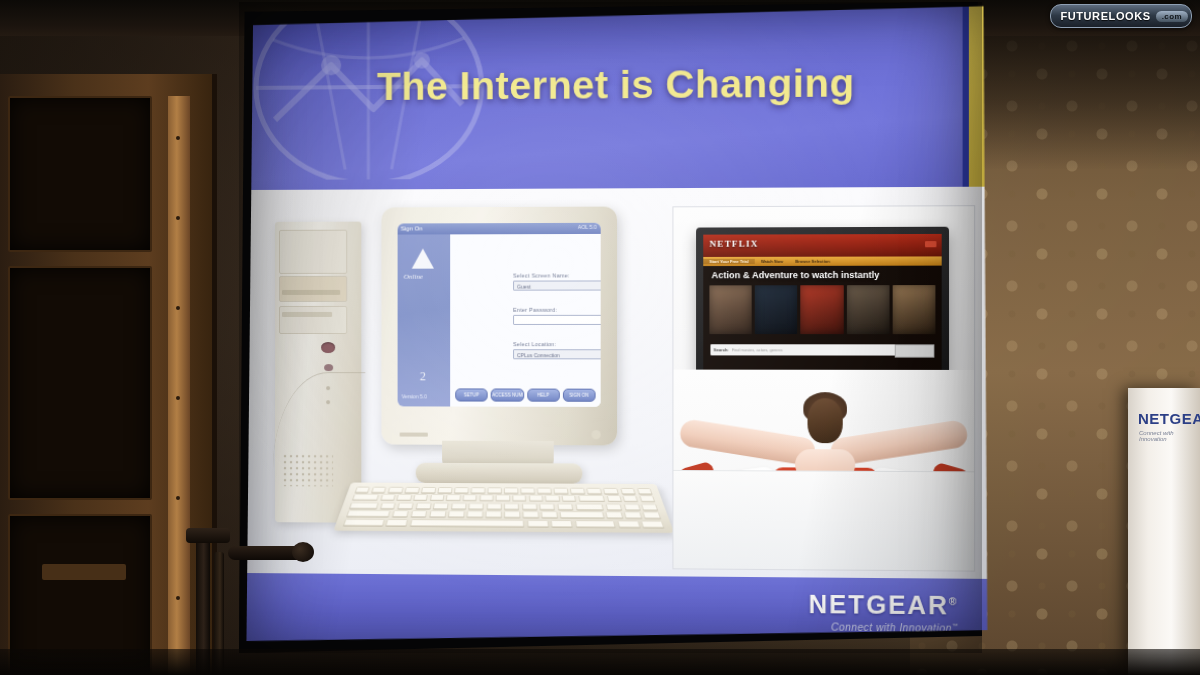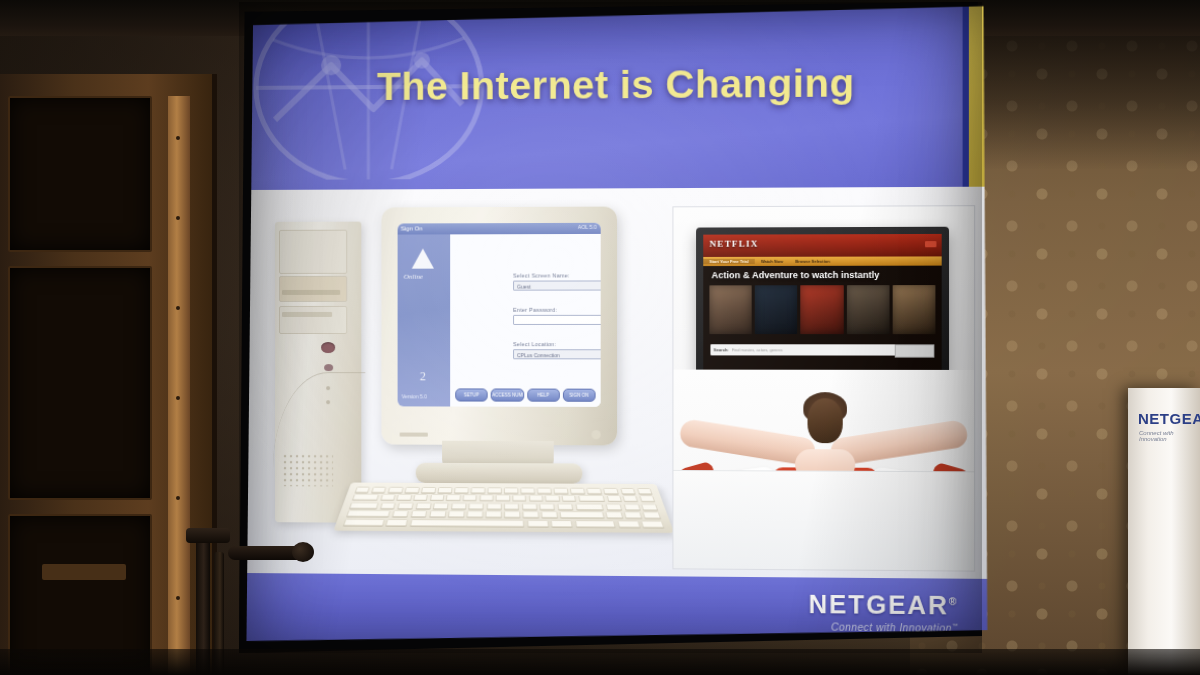--- a/index.html
+++ b/index.html
@@ -667,14 +667,18 @@
   <div class="screen-vignette"></div>
 
   <div class="mic-stand"></div>
   <div class="mic-stand2"></div>
   <div class="mic-clamp"></div>
   <div class="mic-boom"></div>
   <div class="mic-head"></div>
 
   <div class="floor"></div>
 
+  <div class="watermark">
+    <span class="wm-main">FUTURELOOKS</span>
+    <span class="wm-dot">.com</span>
+  </div>
 
 </div>
 
 </body></html>

